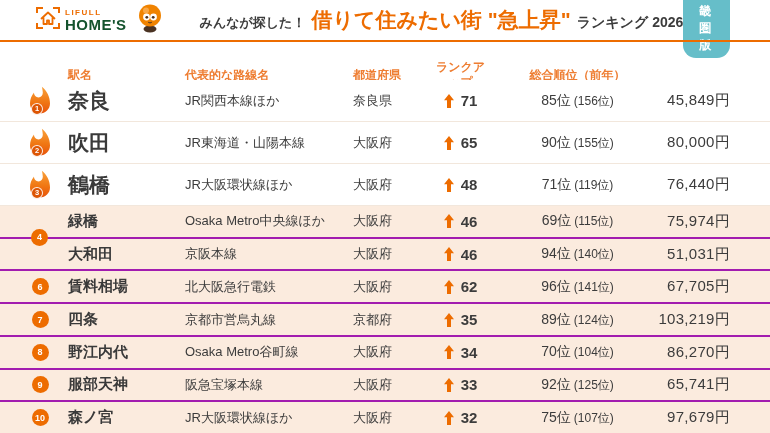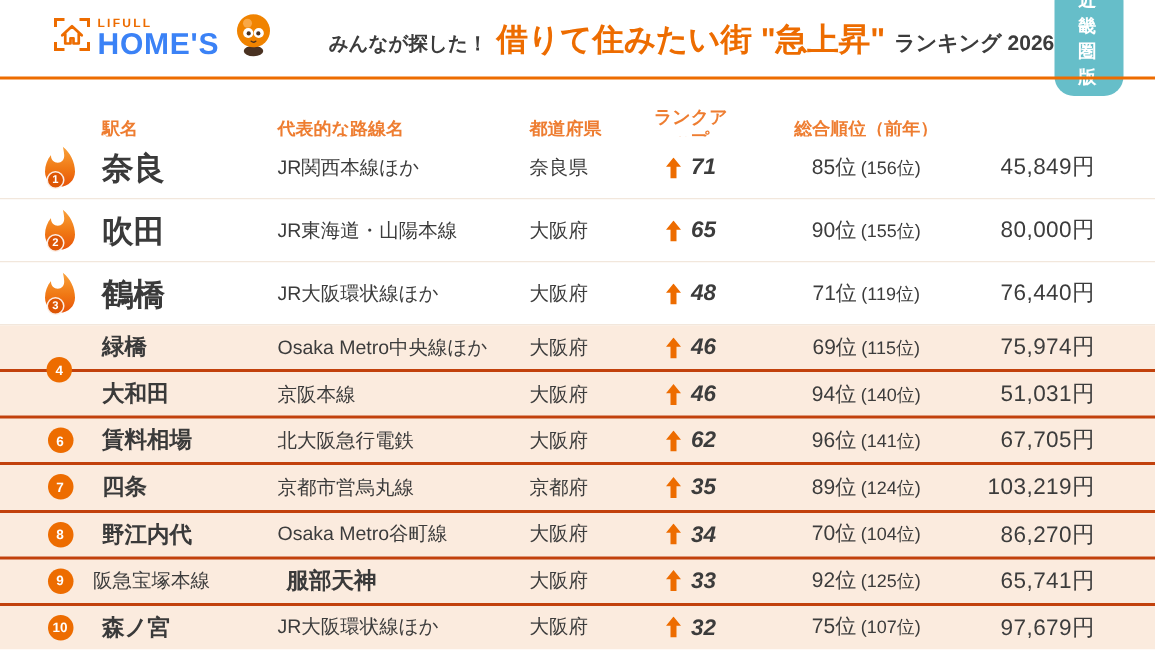--- a/index.html
+++ b/index.html
@@ -1,25 +1,25 @@
 <!DOCTYPE html>
 <html><head>
 <meta charset="utf-8">
 <style>
   html,body{margin:0;padding:0;background:#fff;}
   body{width:770px;height:433px;overflow:hidden;font-family:"Liberation Sans","DejaVu Sans",sans-serif;color:#3c3c3c;}
   .page{width:770px;height:433px;display:flex;flex-direction:column;}
 
   
-  .topbar{height:51px;display:flex;align-items:center;padding-left:36px;box-sizing:border-box;}
+  .topbar{height:40px;display:flex;align-items:center;padding-left:36px;box-sizing:border-box;}
   .logo{display:flex;align-items:center;gap:5px;}
   .logo-house{flex:0 0 auto;}
   .logo-text{display:flex;flex-direction:column;line-height:1;}
   .logo-lifull{font-size:8px;font-weight:700;letter-spacing:1.5px;color:#ED6C00;}
-  .logo-homes{font-size:20px;font-weight:800;letter-spacing:.5px;color:#3b82f6;}
+  .logo-homes{font-size:15px;font-weight:800;letter-spacing:.5px;color:#14532d;}
   .mascot{margin-left:4px;flex:0 0 auto;}
   .titlewrap{display:flex;align-items:baseline;gap:6px;margin-left:36px;white-space:nowrap;}
   .t-prefix{font-size:13px;font-weight:700;color:#3c3c3c;}
   .t-main{font-size:21px;font-weight:800;color:#ED6C00;}
   .t-suffix{font-size:14px;font-weight:700;color:#3c3c3c;}
   .region-badge{margin-left:auto;margin-right:40px;background:#66BEC9;color:#fff;font-size:12px;font-weight:700;letter-spacing:2px;padding:4px 16px;border-radius:13px;}
   .rule{height:2px;background:#ED6C00;}
 
   
   .grid{display:grid;grid-template-columns:62px 123px 165px 80px 75px 145px 120px;align-items:center;}
@@ -31,31 +31,31 @@
   .ch-pref{padding-left:3px;}
   .ch-rankup{text-align:center;padding-right:14px;}
   .ch-overall{text-align:center;}
   .ch-rent{text-align:center;margin-top:36px;}
 
   
   .row{position:relative;box-sizing:border-box;}
   .row-white{height:42px;border-bottom:1px solid #F2E7DC;background:#fff;}
   .row-white:nth-of-type(3){border-bottom:none;}
   .peach-group{flex:1;display:flex;flex-direction:column;}
-  .row-peach{height:32.45px;background:#FBEBDE;border-top:2px solid #c2410c;flex:1;}
+  .row-peach{height:32.45px;background:#FBEBDE;border-top:2px solid #a21caf;flex:1;}
   .peach-group .row-peach:first-child{border-top:none;}
 
   .cell{overflow:visible;white-space:nowrap;}
   .rank-cell{display:flex;align-items:center;justify-content:center;padding-left:18px;height:100%;position:relative;}
   .station{font-weight:800;color:#3a3a3a;padding-left:6px;}
   .station.lg{font-size:21px;}
   .station.sm{font-size:15px;}
   .line{font-size:13px;}
   .pref{font-size:13px;padding-left:3px;}
-  .rankup{display:flex;align-items:center;justify-content:center;gap:7px;padding-right:14px;font-size:15px;font-weight:700;color:#3c3c3c;font-style:italic;}
+  .rankup{display:flex;align-items:center;justify-content:center;gap:7px;padding-right:14px;font-size:15px;font-weight:700;color:#3c3c3c;}
   .overall{display:flex;align-items:baseline;justify-content:center;gap:3px;}
   .ov-now{font-size:14px;}
   .ov-prev{font-size:12px;}
   .rent{text-align:right;padding-right:40px;font-size:15px;font-weight:500;letter-spacing:.3px;}
 
   
   .flame{position:relative;width:30px;height:30px;display:inline-block;}
   .flame svg{display:block;}
   .flame-num{position:absolute;left:6px;bottom:1px;width:12px;height:12px;border-radius:50%;background:#DD5504;border:1px solid rgba(255,255,255,.9);color:#fff;font-size:7.5px;font-weight:700;display:flex;align-items:center;justify-content:center;box-sizing:border-box;}
 
@@ -297,22 +297,22 @@
         <span class="ov-now">70位</span>
         <span class="ov-prev">(104位)</span>
       </div>
       <div class="cell rent">86,270円</div>
     </div>
 
     <div class="row row-peach grid">
       <div class="cell rank-cell">
         <span class="circle-badge">9</span>
       </div>
+      <div class="cell station sm">服部天神</div>
       <div class="cell line">阪急宝塚本線</div>
-      <div class="cell station sm">服部天神</div>
       <div class="cell pref">大阪府</div>
       <div class="cell rankup">
         <svg width="10" height="14" viewBox="0 0 10 14">
             <path d="M5 0l5 6.2H7v7.8H3V6.2H0z" fill="#ED6C00"></path>
           </svg>
         <span>33</span>
       </div>
       <div class="cell overall">
         <span class="ov-now">92位</span>
         <span class="ov-prev">(125位)</span>

